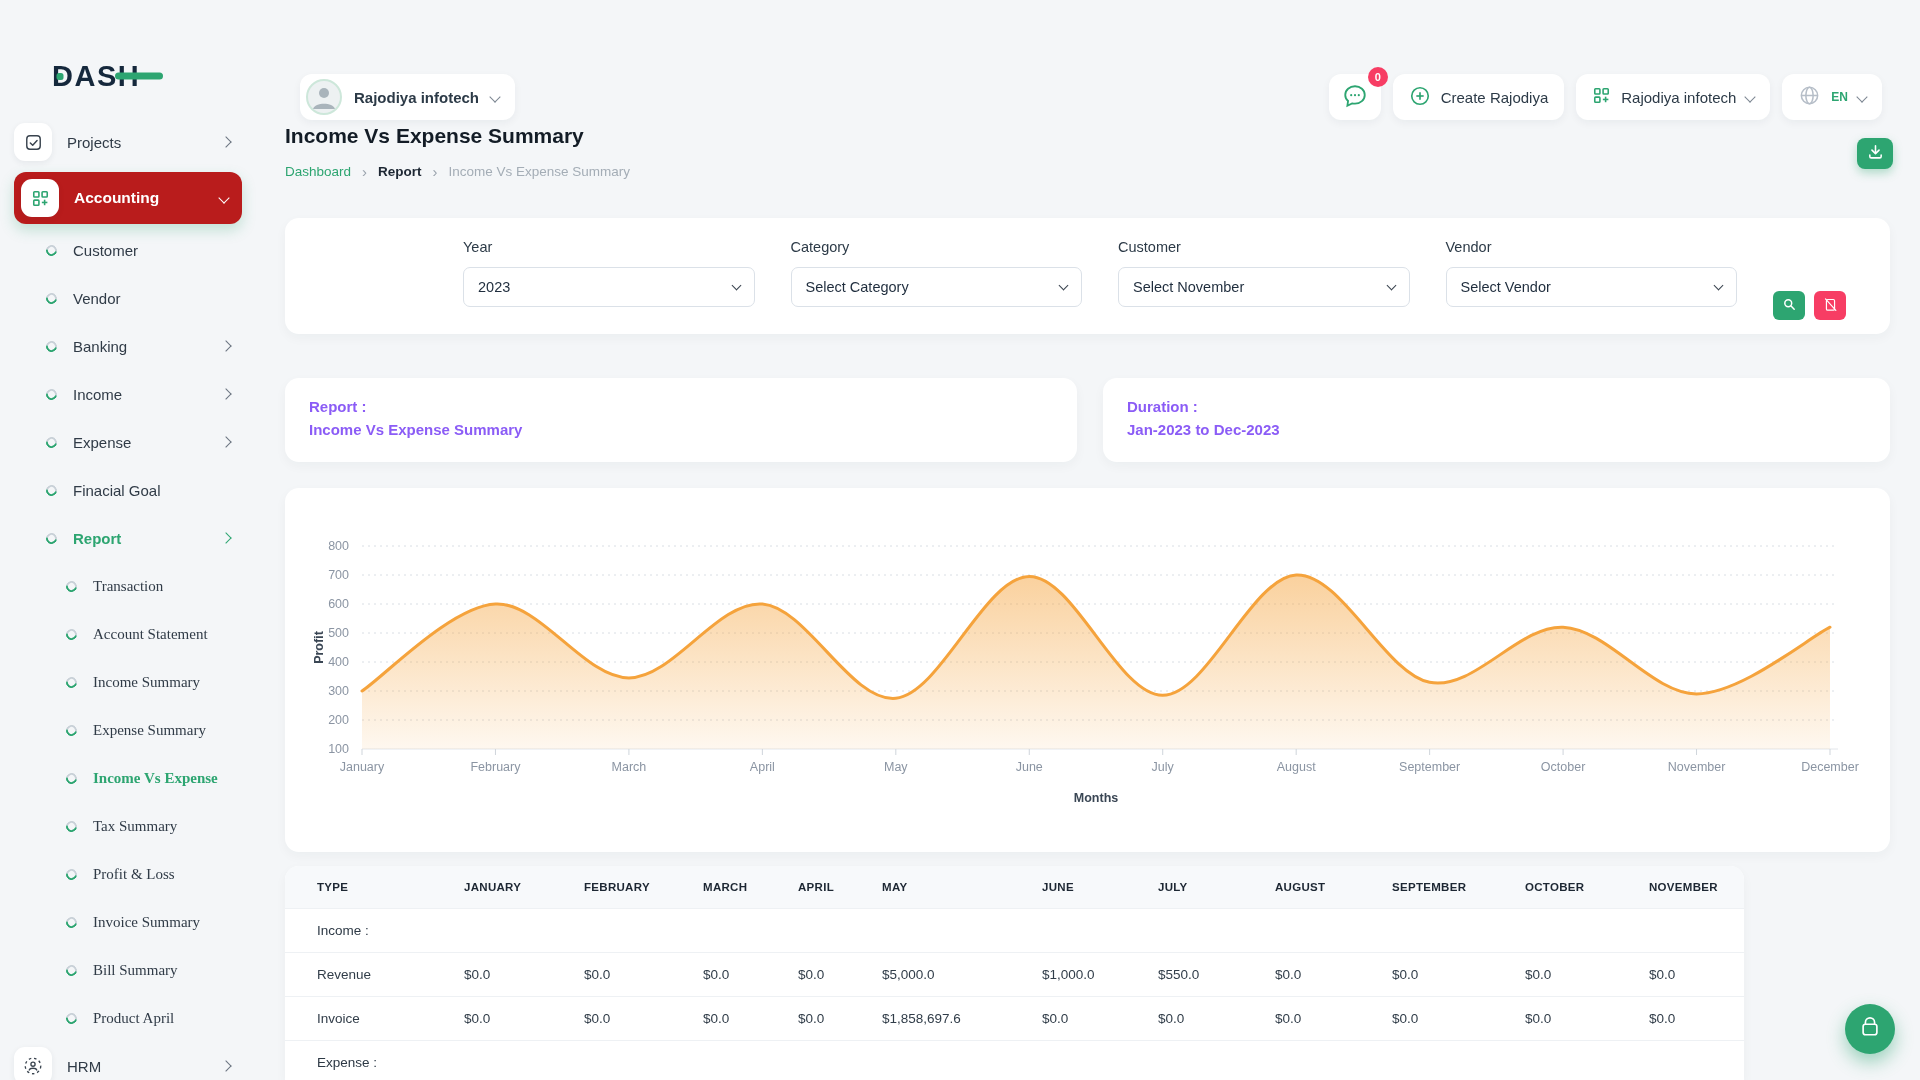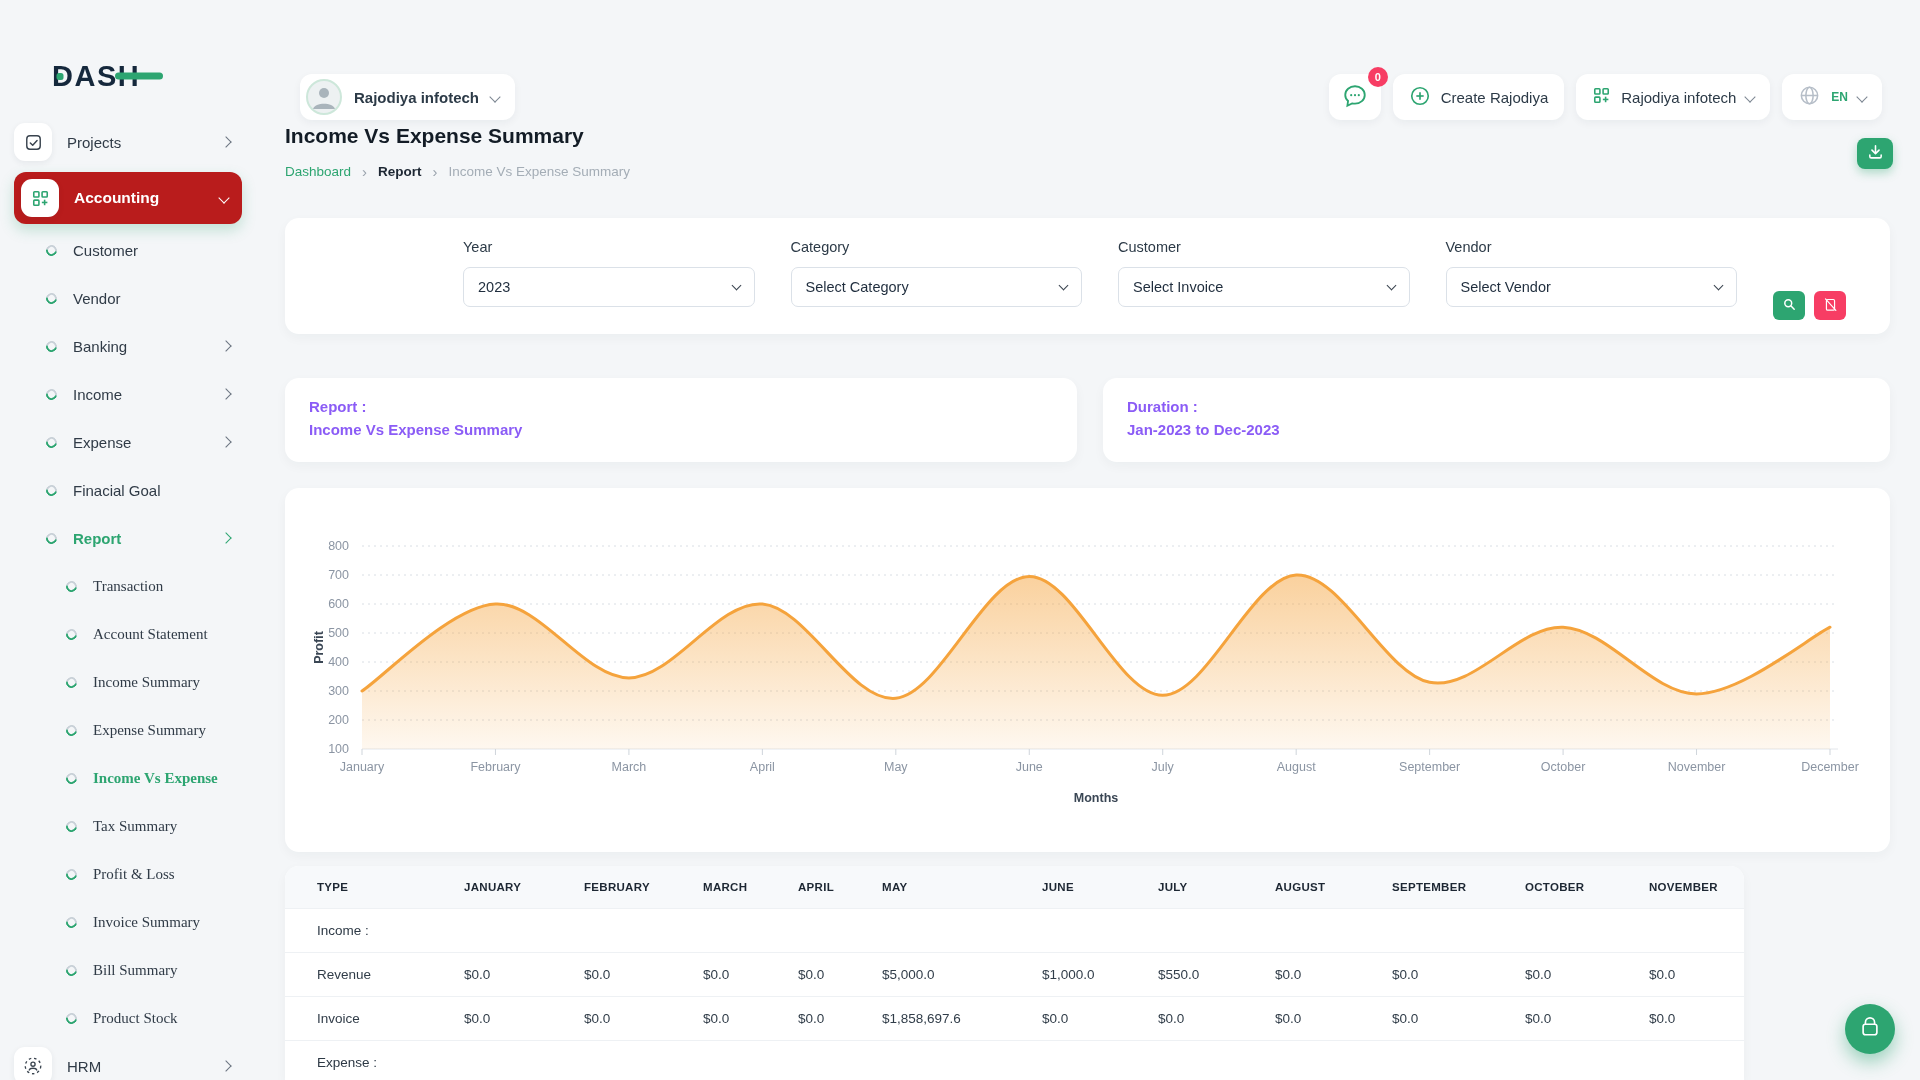--- a/index.html
+++ b/index.html
@@ -208,21 +208,21 @@
         <div class="side-item subsub">
           <span class="ring"></span>
           <span class="label">Invoice Summary</span>
         </div>
         <div class="side-item subsub">
           <span class="ring"></span>
           <span class="label">Bill Summary</span>
         </div>
         <div class="side-item subsub">
           <span class="ring"></span>
-          <span class="label">Product Stock</span>
+          <span class="label">Product April</span>
         </div>
         <div class="side-item main">
           <span class="icon-card">
             <svg width="20" height="20" viewBox="0 0 24 24" fill="none" stroke="#39434e" stroke-width="1.6">
               <circle cx="12" cy="12" r="9.3" stroke-dasharray="3 3.4"></circle>
               <circle cx="12" cy="9.8" r="2.5"></circle>
               <path d="M7.5 16.8 c1-2.8 8-2.8 9 0" stroke-linecap="round"></path>
             </svg>
           </span>
           <span class="label">HRM</span>
@@ -322,21 +322,21 @@
     <div class="field">
       <span class="flabel">Category</span>
       <div class="select">
         <span>Select Category</span>
         <span class="chev down"></span>
       </div>
     </div>
     <div class="field">
       <span class="flabel">Customer</span>
       <div class="select">
-        <span>Select Invoice</span>
+        <span>Select November</span>
         <span class="chev down"></span>
       </div>
     </div>
     <div class="field">
       <span class="flabel">Vendor</span>
       <div class="select">
         <span>Select Vendor</span>
         <span class="chev down"></span>
       </div>
     </div>

